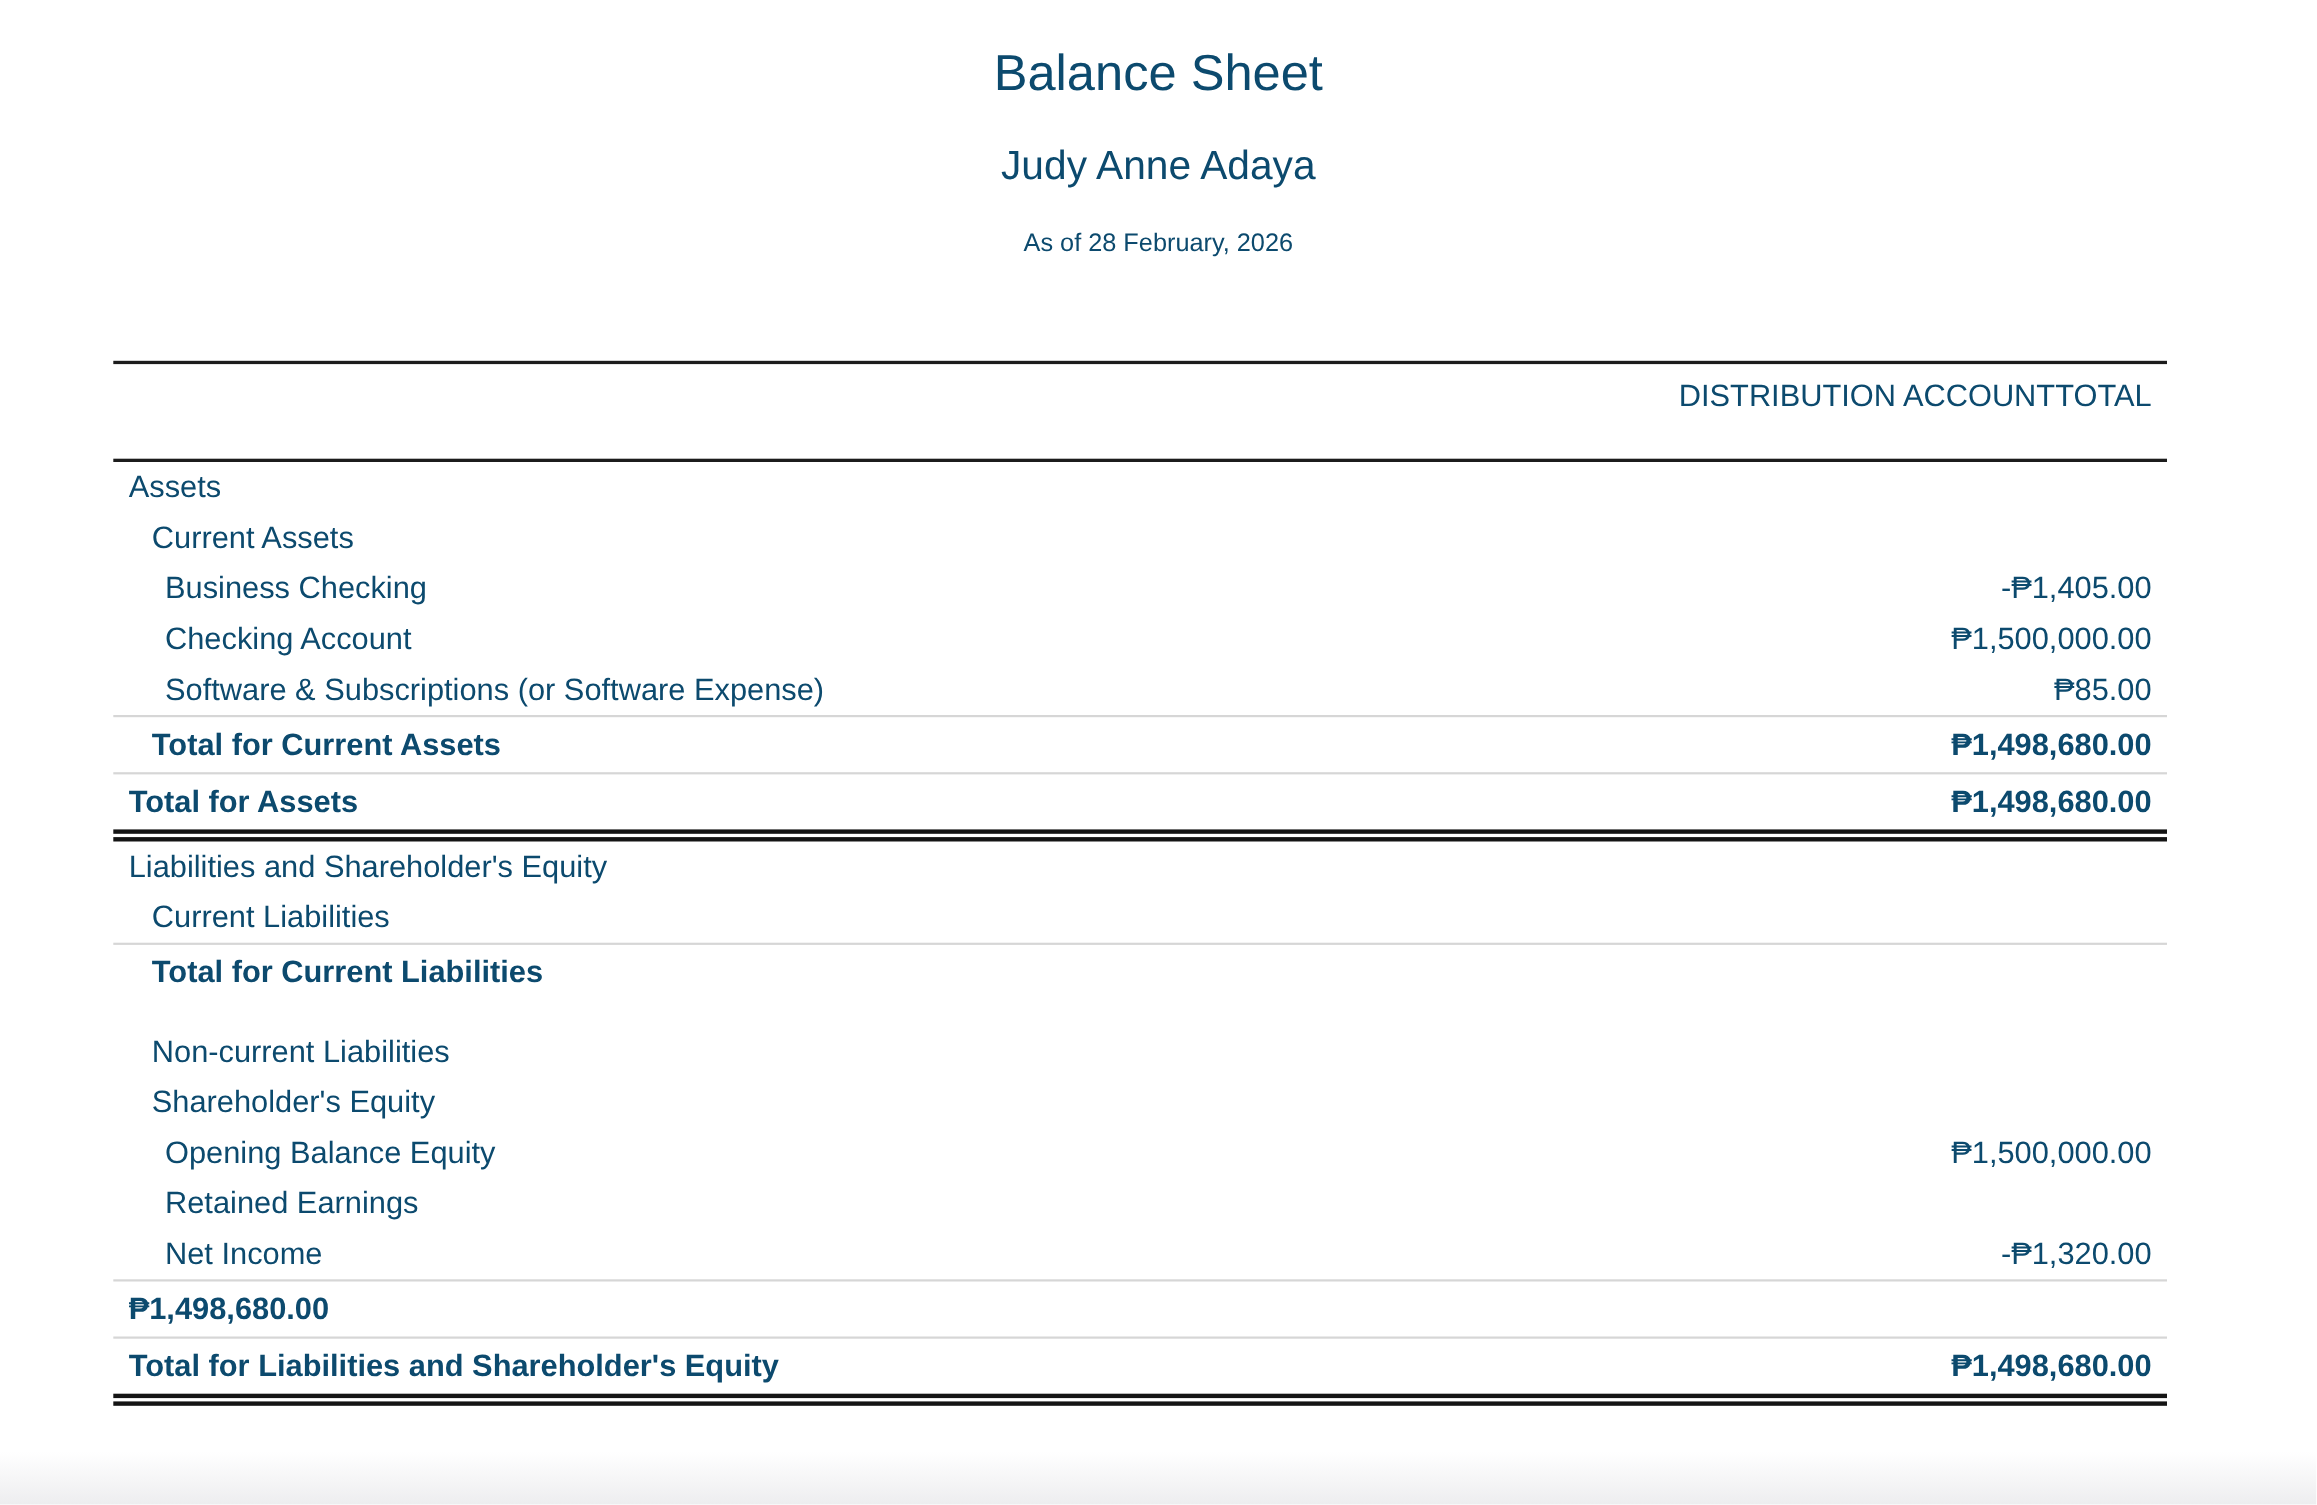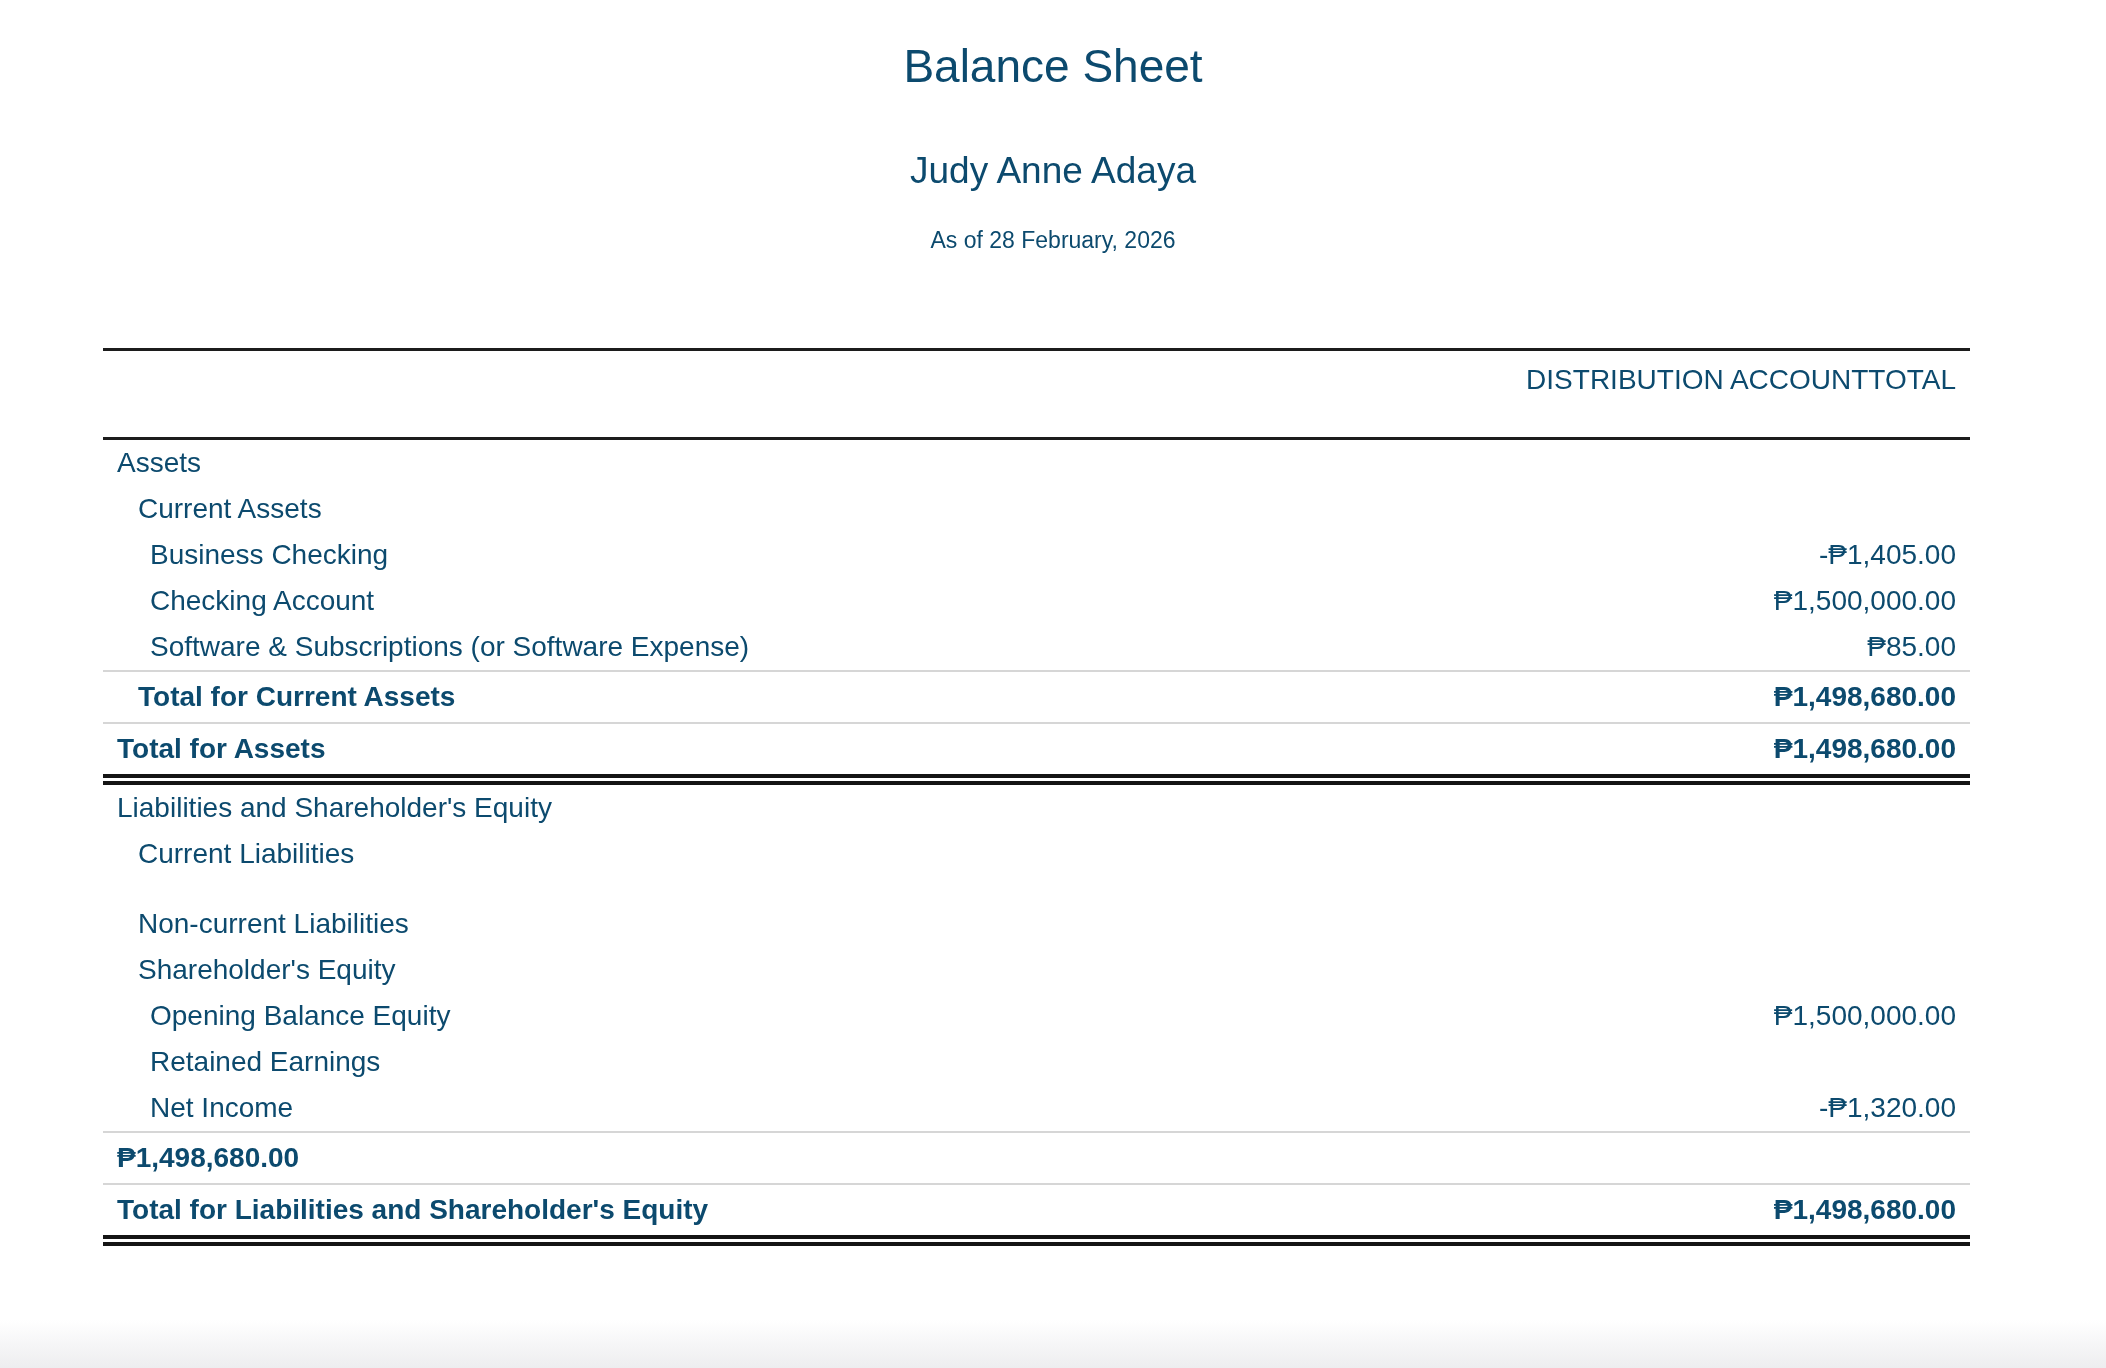--- a/index.html
+++ b/index.html
@@ -9,21 +9,21 @@
     height: 1368px;
     background: #ffffff;
     font-family: "Liberation Sans", sans-serif;
     color: #0c4a6e;
     overflow: hidden;
   }
 
   
   .report-header { text-align: center; padding-top: 38px; }
   .report-title  { font-size: 46px; line-height: 56px; font-weight: 400; }
-  .report-entity { font-size: 37px; line-height: 46px; font-weight: 400; margin-top: 54px; }
+  .report-entity { font-size: 37px; line-height: 46px; font-weight: 400; margin-top: 34px; }
   .report-asof   { font-size: 23px; line-height: 40px; font-weight: 400; margin-top: 26px; }
 
   
   .sheet {
     margin: 88px 136px 0 103px;
     width: 1867px;
     box-sizing: border-box;
   }
   .table-head {
     display: flex;
@@ -118,20 +118,24 @@
   </div>
         <div class="rule-double"></div>
         <div class="row indent-0">
     <span class="label">Liabilities and Shareholder's Equity</span>
     <span class="value"></span>
   </div>
         <div class="row indent-1">
     <span class="label">Current Liabilities</span>
     <span class="value"></span>
   </div>
+        <div class="row indent-1 bold rule-light">
+    <span class="label">Total for Current Liabilities</span>
+    <span class="value"></span>
+  </div>
         <div class="row indent-1 gap-above">
     <span class="label">Non-current Liabilities</span>
     <span class="value"></span>
   </div>
         <div class="row indent-1">
     <span class="label">Shareholder's Equity</span>
     <span class="value"></span>
   </div>
         <div class="row indent-2">
     <span class="label">Opening Balance Equity</span>

